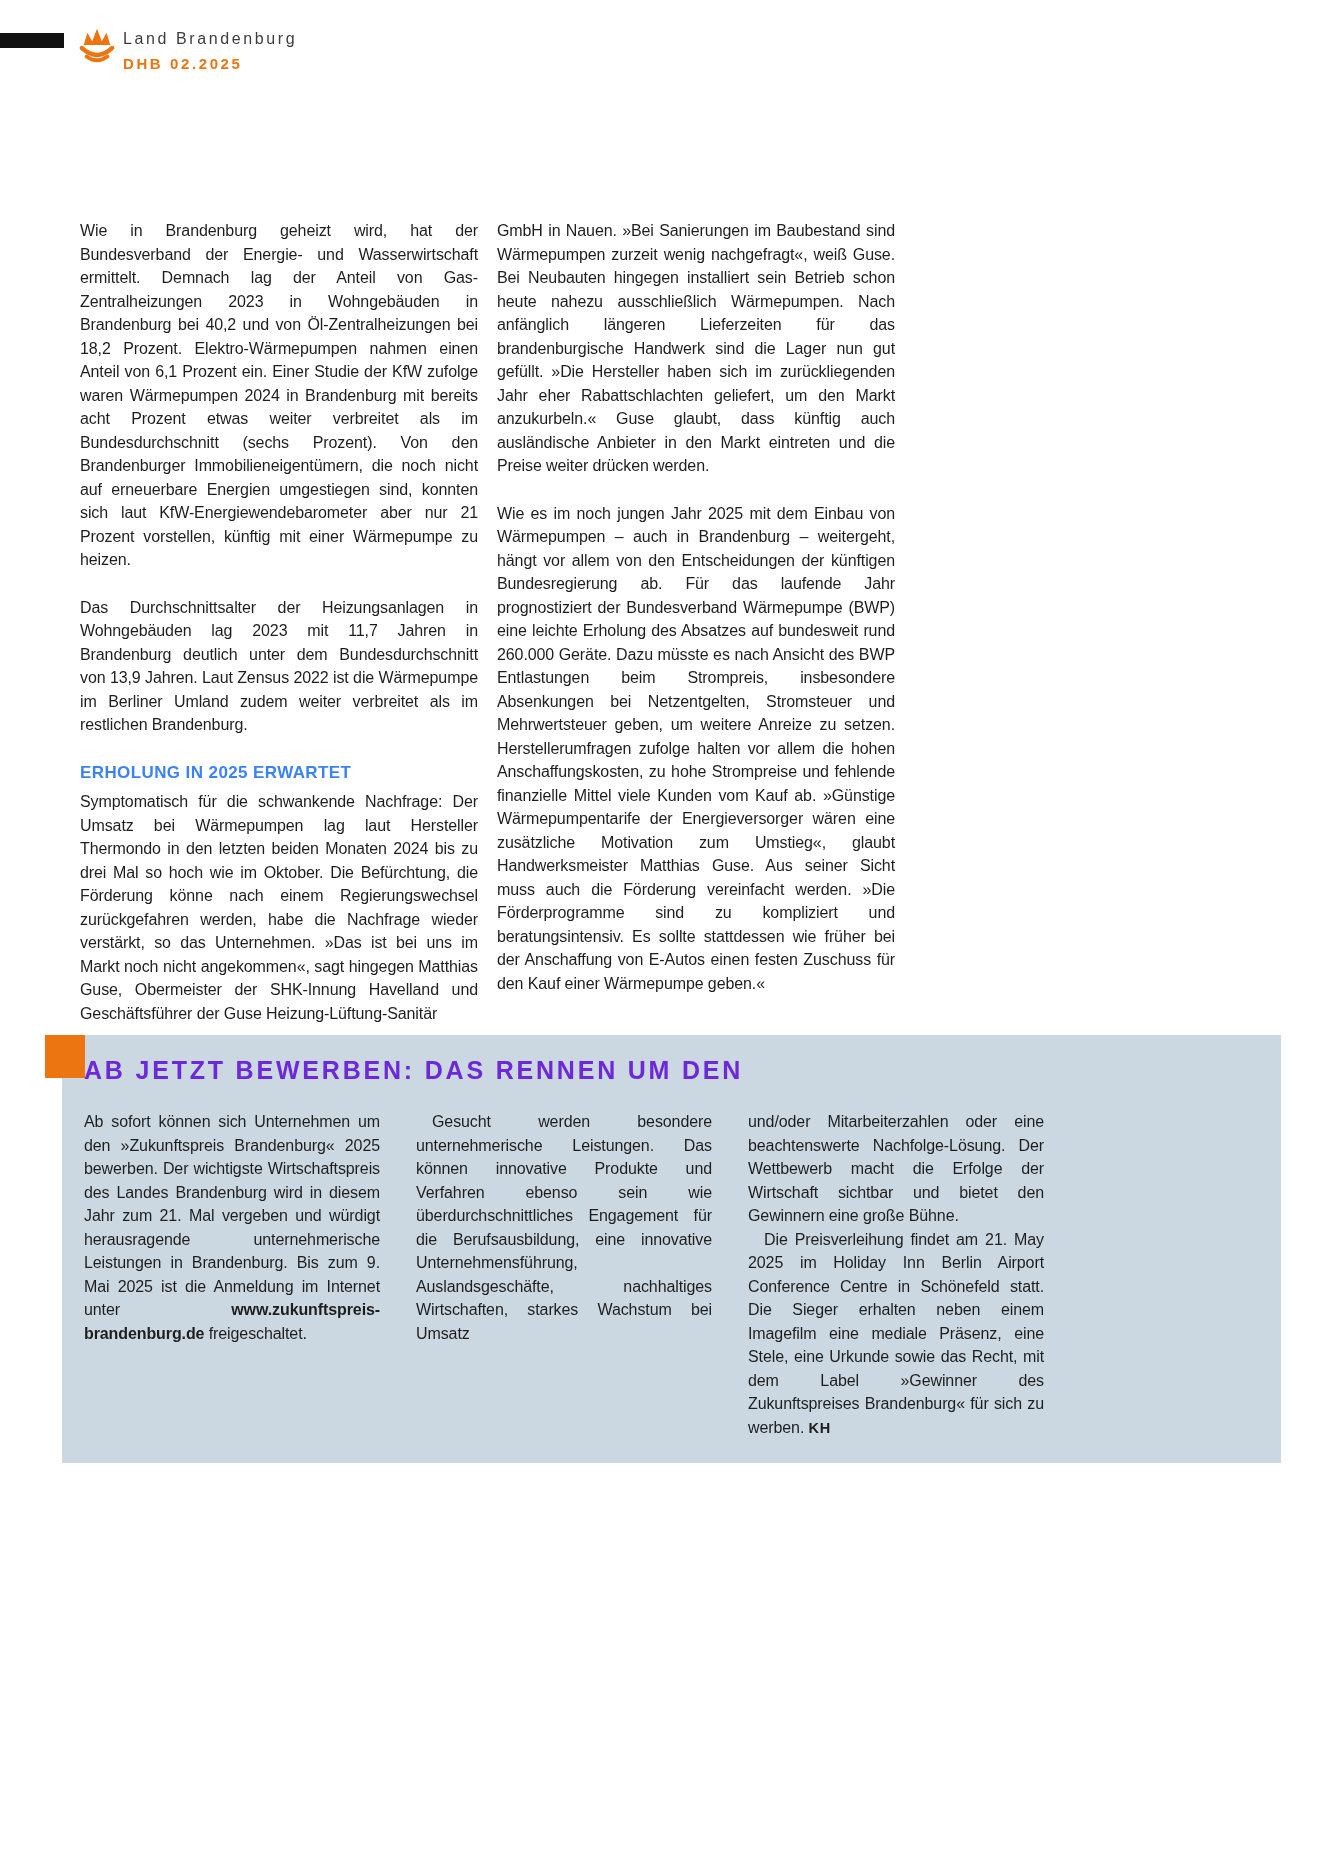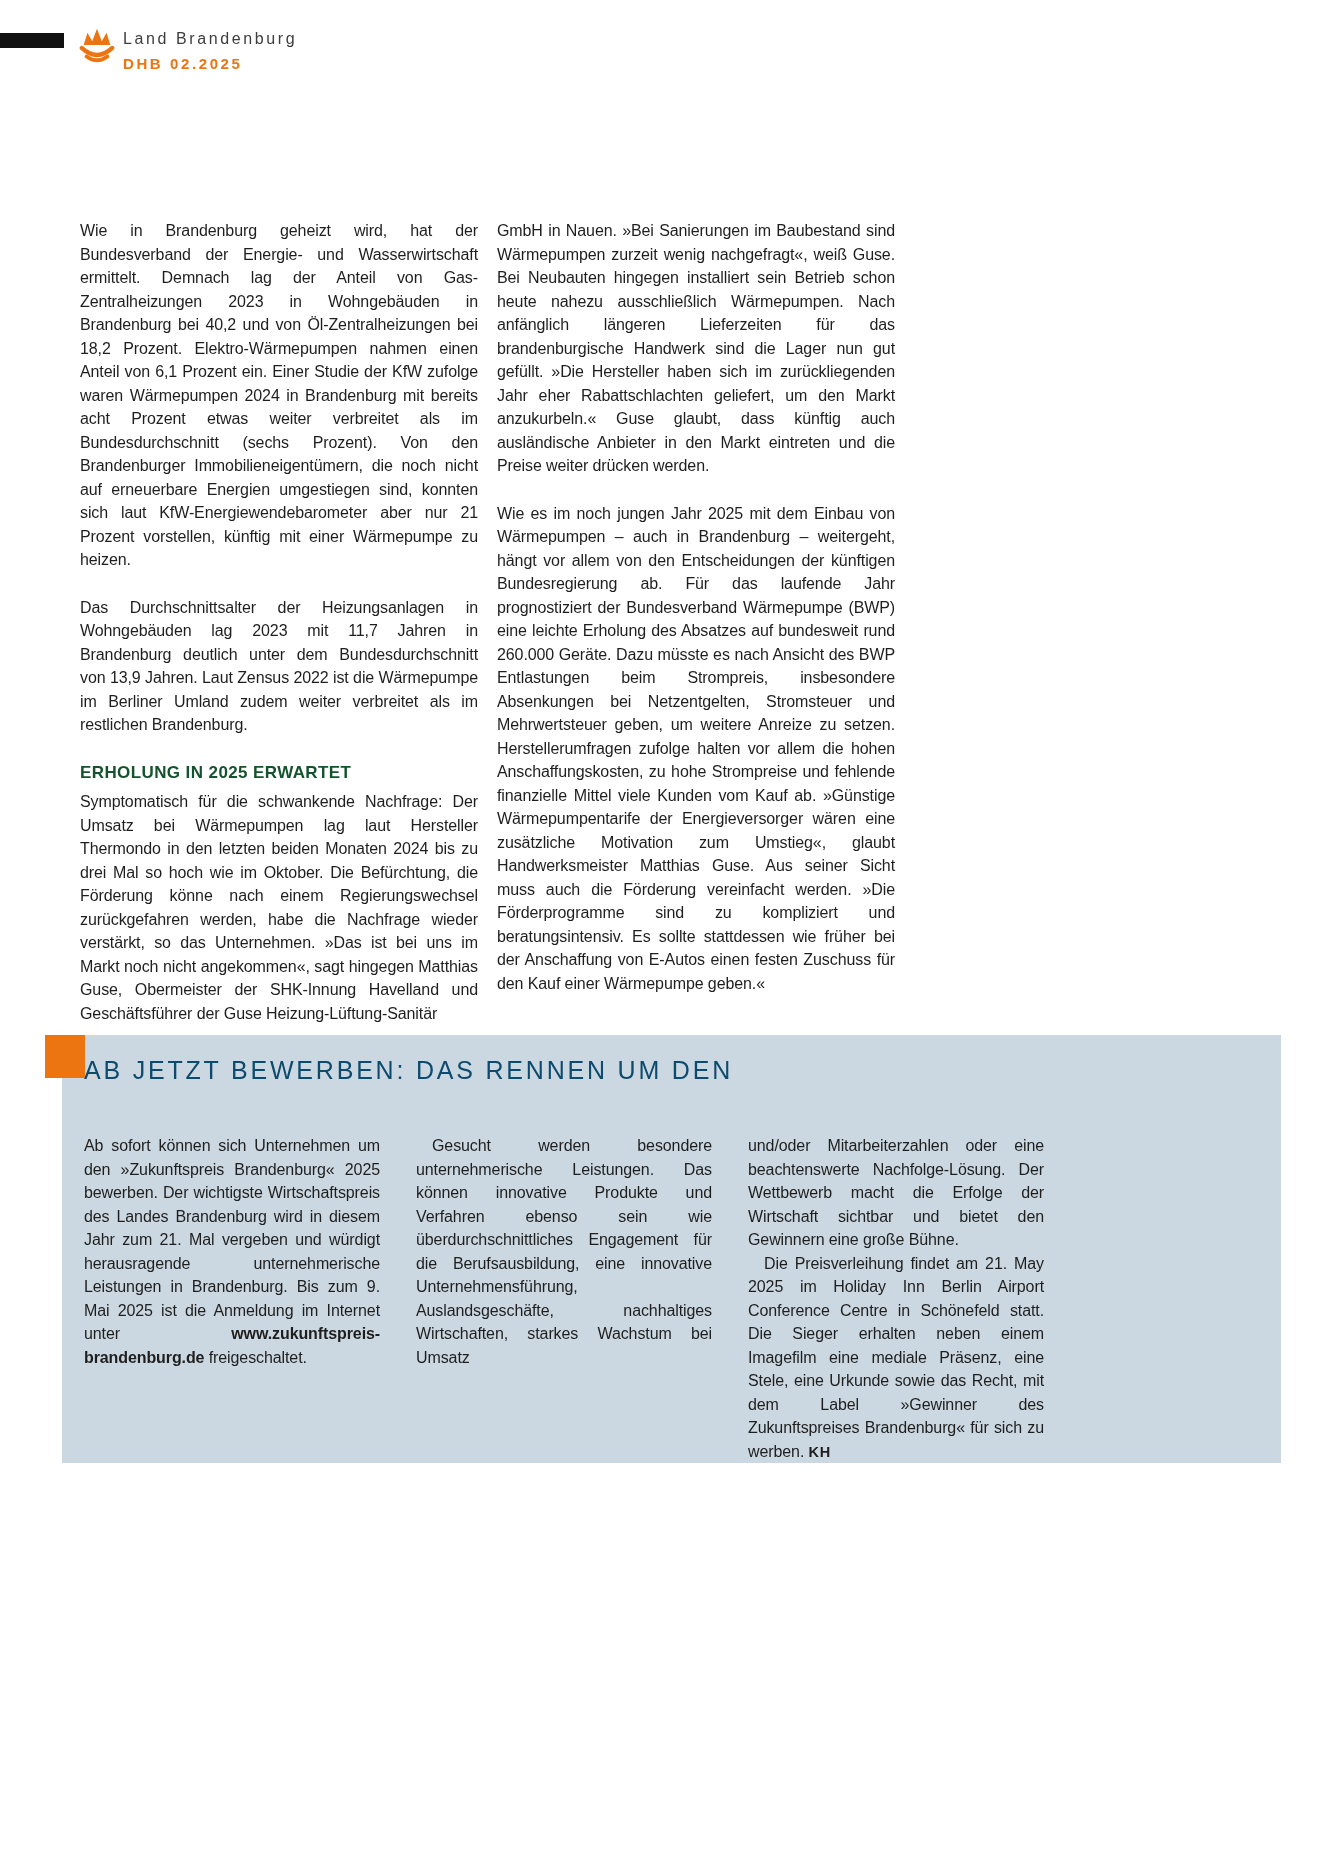--- a/index.html
+++ b/index.html
@@ -56,51 +56,50 @@
     text-align:justify;
     letter-spacing:-0.1px;
     color:var(--ink);
   }
   .col p{ margin:0 0 24px 0; }
   .col h2{
     margin:16px 0 6px 0;
     font-size:17px; font-weight:bold;
     letter-spacing:0.4px;
     text-align:left;
-    color:#14532d;
+    color:#3b82f6;
   }
 
   
   .info-box{
     position:absolute; left:62px; top:1035px;
     width:1219px; min-height:447px;
     background:var(--boxblue);
     padding:18px 24px 28px 22px;
   }
   .orange-square{
     position:absolute; left:-17px; top:0;
     width:40px; height:43px;
     background:var(--accent);
   }
   .box-title{
     font-size:25px; line-height:35px;
-    font-weight:normal; letter-spacing:2.8px;
-    color:#0c4a6e;
+    font-weight:bold; letter-spacing:2.8px;
+    color:#6d28d9;
   }
   .box-cols{
     display:flex; gap:36px;
     margin-top:22px;
   }
   .bcol{
     width:296px; flex:0 0 296px;
     font-size:16px; line-height:23.5px;
     text-align:justify;
     letter-spacing:-0.1px;
     color:var(--ink);
-    margin-top:24px;
   }
   .bcol p{ margin:0; }
   .bcol p.gap-after{ margin-bottom:23px; }
   .bcol p.indent{ text-indent:16px; }
   .bcol .url{
     font-weight:bold;
     overflow-wrap:anywhere;
   }
   .author{
     font-weight:bold; 

